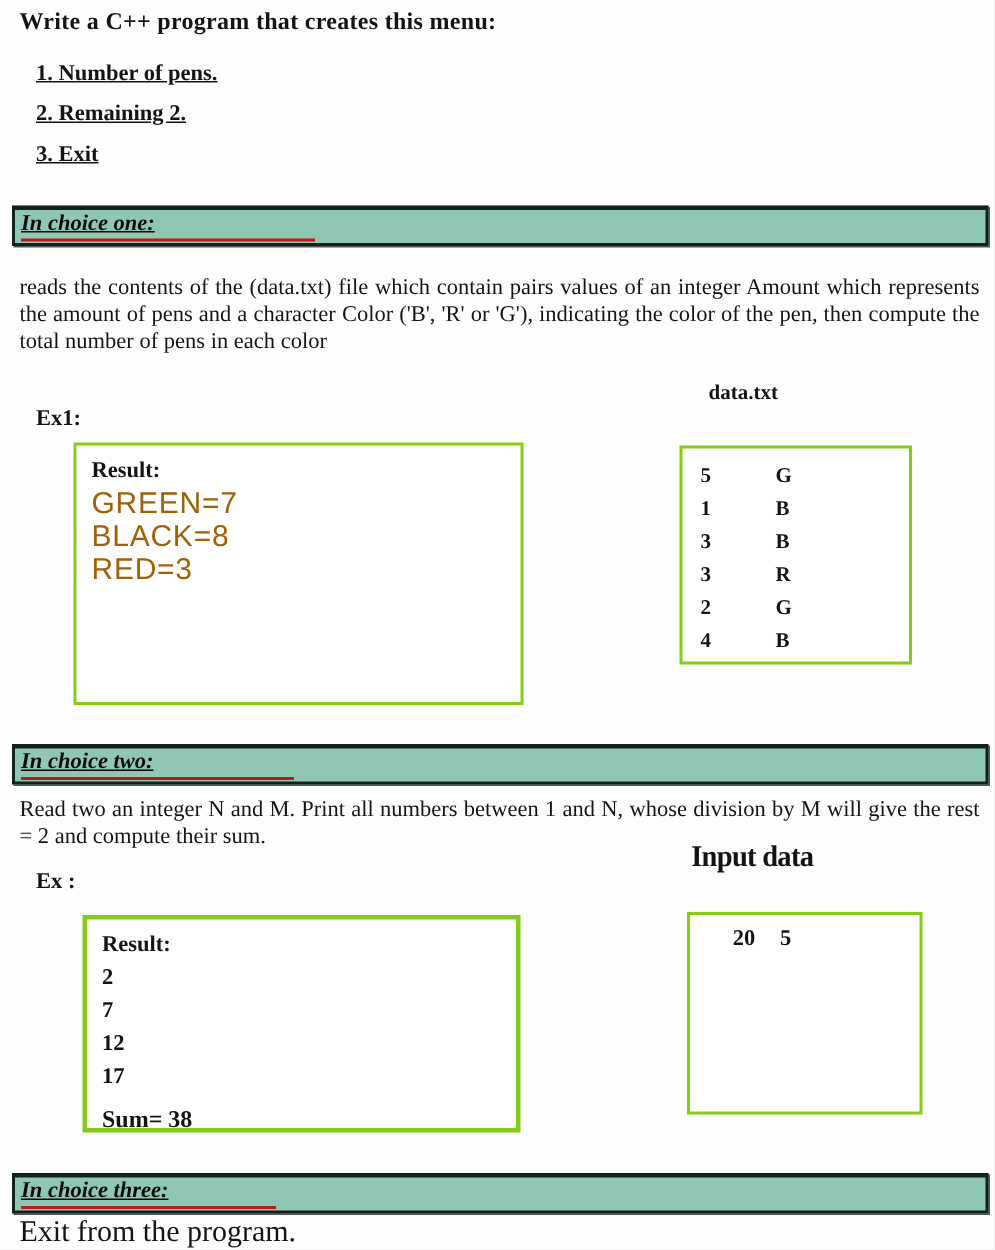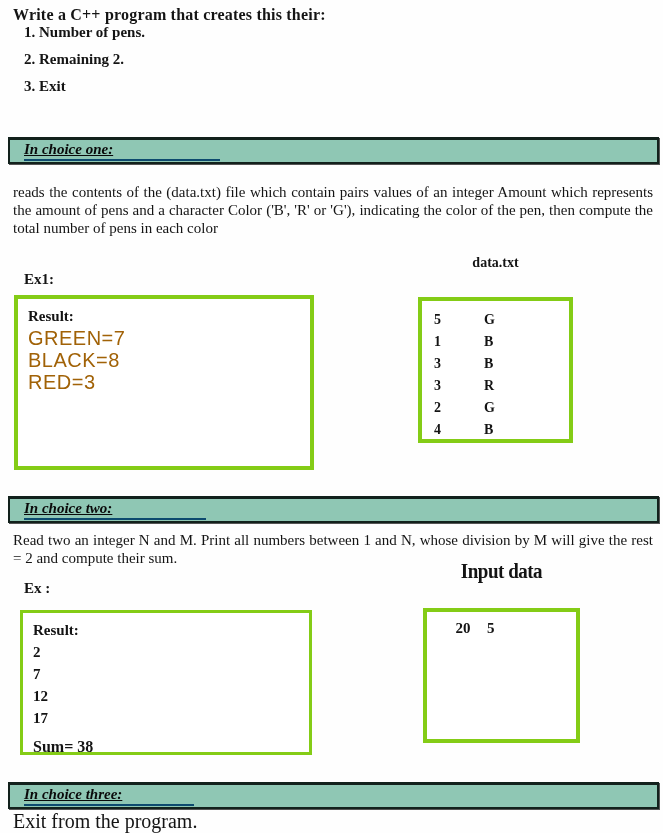--- a/index.html
+++ b/index.html
@@ -12,61 +12,61 @@
     color: #141414;
     overflow: hidden;
   }
   .abs { position: absolute; }
 
   .doc-title {
     left: 13px; top: 6px;
     font-size: 16px; font-weight: bold;
     letter-spacing: 0.2px;
   }
-  .menu-list { left: 24px; top: 24px; }
+  .menu-list { left: 24px; top: 41px; text-decoration: underline; }
   .menu-item {
     font-size: 15px; font-weight: bold;
     margin-bottom: 11px; line-height: 16px;
   }
 
   .choice-bar {
     left: 8px; width: 643px; height: 22px;
     background: #8fc7b4;
     border: 2px solid #12211c;
     border-top-width: 3px;
     box-shadow: 1px 1px 0 #555;
     padding-left: 4px;
   }
   .choice-bar .u {
     display: inline-block;
     min-width: 196px;
-    border-bottom: 2px solid #0c4a6e;
+    border-bottom: 2px solid #b91c1c;
     height: 19px;
-    margin-left: 10px;
   }
   .choice-bar .label {
     font-size: 15px; font-weight: bold; font-style: italic;
     text-decoration: underline;
     color: #0a0a0a;
     line-height: 19px;
     white-space: nowrap;
   }
 
   .para {
     left: 13px; width: 640px;
     font-size: 15px; line-height: 18px;
     text-align: justify;
   }
 
   .ex-label { font-size: 15px; font-weight: bold; }
 
   .outbox {
-    border: 4px solid #84cc16;
+    border: 2px solid #84cc16;
     background: #fff;
     box-sizing: border-box;
+    margin-left: 35px;
   }
   .result-title { font-size: 15px; font-weight: bold; line-height: 22px; }
   .mono-line {
     font-family: Liberation Sans, sans-serif;
     font-size: 20px; line-height: 22px; color: #a16207;
     letter-spacing: 0.5px;
   }
   .num-line { font-size: 15px; font-weight: bold; line-height: 22px; }
   .sum-line { font-size: 16px; font-weight: bold; margin-top: 9px; font-family: Liberation Serif, serif; }
 
@@ -84,21 +84,21 @@
   .input-vals { display: flex; font-size: 15px; font-weight: bold; }
   .input-vals .v1 { width: 48px; text-align: center; }
 
   .exit-text { font-size: 20px; left: 13px; }
 </style>
 </head>
 <body>
 
 <div class="page">
 
-  <div class="abs doc-title">Write a C++ program that creates this their:</div>
+  <div class="abs doc-title">Write a C++ program that creates this menu:</div>
 
   <div class="abs menu-list">
     <div class="menu-item">1. Number of pens.</div>
     <div class="menu-item">2.  Remaining 2.</div>
     <div class="menu-item">3. Exit</div>
   </div>
 
   <div class="abs choice-bar" style="top:137px;">
     <span class="u"><span class="label">In choice one:</span></span>
   </div>

